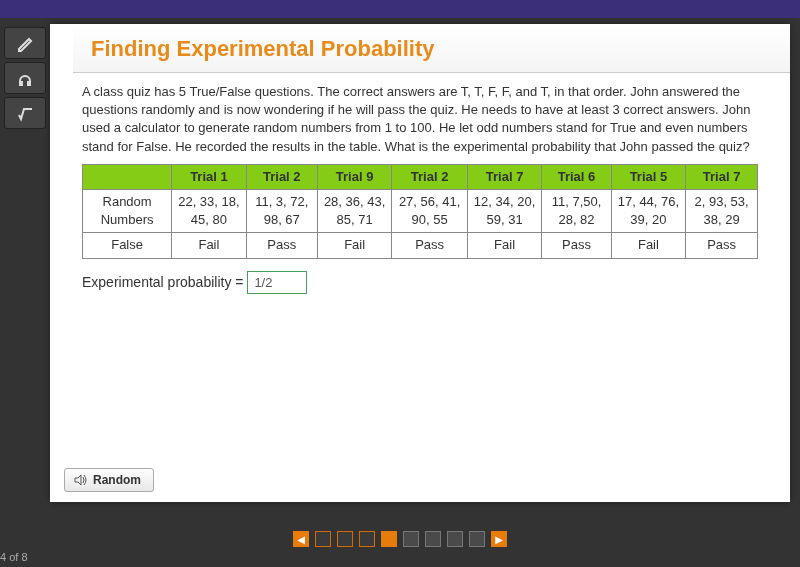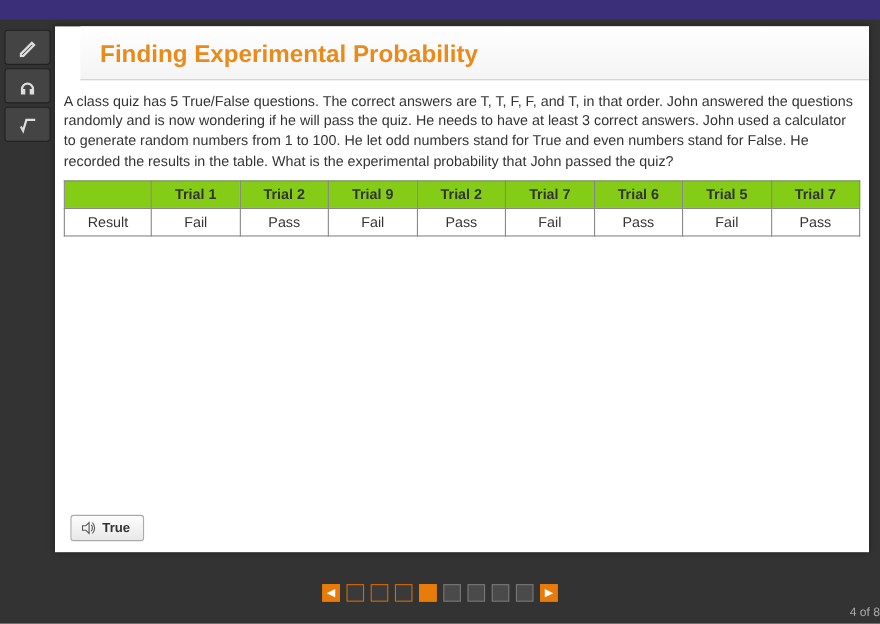--- a/index.html
+++ b/index.html
@@ -51,21 +51,21 @@
     border-bottom: 1px solid #ccc;
     background: linear-gradient(#fff,#f4f4f4);
     margin-left: 23px;
   }
   .heading h1 {
     color: #e88b1a;
     font-size: 22px;
     font-weight: bold;
   }
   .body {
-    padding: 10px 8px;
+    padding: 10px 32px;
     font-size: 13px;
     color: #333;
     line-height: 1.4;
   }
   .body p { margin-bottom: 8px; }
   table.data {
     border-collapse: collapse;
     width: 100%;
     margin-top: 4px;
     font-size: 13px;
@@ -126,21 +126,21 @@
     background: #3a3a3a;
   }
   .pager .sq.empty { border-color: #d46a00; }
   .pager .sq.filled { background: #e87c0a; border-color: #e87c0a; }
   .pager .sq.grey { border-color: #777; background: #4a4a4a; color: #777; }
   .pager .nav { background: #e87c0a; color: #fff; border-color: #e87c0a; cursor: pointer; }
   .page-count {
     position: absolute;
     bottom: 4px;
     left: 0; right: 0;
-    text-align: right;
+    text-align: left;
     color: #aaa;
     font-size: 11px;
   }
 </style>
 </head>
 <body>
 
 <div class="topbar"></div>
 
 <div class="toolbar">
@@ -177,40 +177,55 @@
           <th>Trial 9</th>
           <th>Trial 2</th>
           <th>Trial 7</th>
           <th>Trial 6</th>
           <th>Trial 5</th>
           <th>Trial 7</th>
         </tr>
       </thead>
       <tbody>
         <tr>
-          <td>Result</td>
+          <td>Random Numbers</td>
+          <td>22, 33, 18, 45, 80</td>
+          <td>11, 3, 72, 98, 67</td>
+          <td>28, 36, 43, 85, 71</td>
+          <td>27, 56, 41, 90, 55</td>
+          <td>12, 34, 20, 59, 31</td>
+          <td>11, 7,50, 28, 82</td>
+          <td>17, 44, 76, 39, 20</td>
+          <td>2, 93, 53, 38, 29</td>
+        </tr>
+        <tr>
+          <td>False</td>
           <td>Fail</td>
           <td>Pass</td>
           <td>Fail</td>
           <td>Pass</td>
           <td>Fail</td>
           <td>Pass</td>
           <td>Fail</td>
           <td>Pass</td>
         </tr>
       </tbody>
     </table>
 
+    <div class="prob-row">
+      <span>Experimental probability =</span>
+      <input class="prob-input" value="1/2" style="">
+    </div>
   </div>
 
   <button class="intro-btn">
     <svg width="14" height="14">
         <path d="M2 5 h3 l3 -3 v10 l-3 -3 h-3 Z M10 4 q2 3 0 6 M11 2 q4 5 0 10" fill="none" stroke="#555" stroke-width="1"></path>
       </svg>
-    <span>True</span>
+    <span>Random</span>
   </button>
 </div>
 
 <div class="pager">
   <div class="nav">◀</div>
   <div class="sq empty"></div>
   <div class="sq empty"></div>
   <div class="sq empty"></div>
   <div class="sq filled"></div>
   <div class="sq grey"></div>

